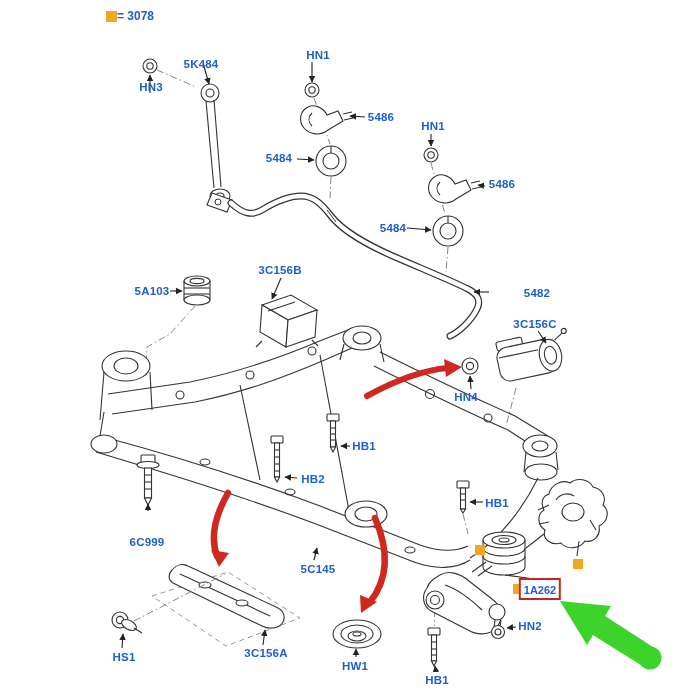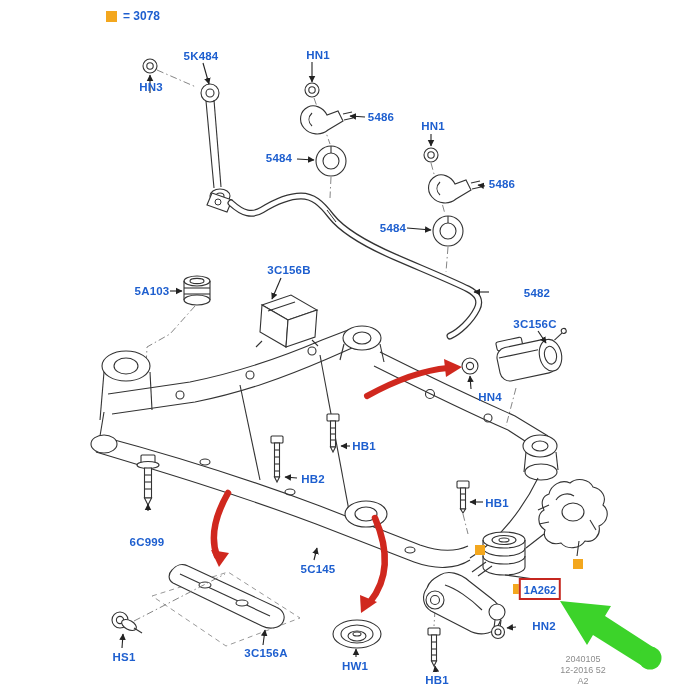--- a/index.html
+++ b/index.html
@@ -2,21 +2,21 @@
 <html><head>
 <meta charset="utf-8">
 <style>
   html,body{margin:0;padding:0;background:#fff;}
   #canvas{position:relative;width:700px;height:700px;background:#fff;overflow:hidden;
           font-family:"Liberation Sans",sans-serif;}
   svg{position:absolute;left:0;top:0;}
   .lbl{position:absolute;transform:translate(-50%,-50%);
        font:bold 11.5px "Liberation Sans",sans-serif;color:#1E5FCF;
        letter-spacing:.2px;white-space:nowrap;cursor:pointer;z-index:5;}
-  .legend{position:absolute;left:106px;top:9px;display:flex;align-items:center;gap:6px;z-index:5;}
+  .legend{position:absolute;left:106px;top:9px;display:flex;align-items:center;z-index:5;}
   .legend-sq{width:11px;height:11px;background:#F3A71E;display:inline-block;}
   .legend-tx{font:bold 12px "Liberation Sans",sans-serif;color:#1E5FCF;}
   .hl{position:absolute;transform:translate(-50%,-50%);border:2px solid #C5261F;
       background:#fff;padding:0 3px;z-index:6;}
   .hl span{font:bold 11px "Liberation Sans",sans-serif;color:#1E5FCF;text-align:center;}
   .stamp{position:absolute;left:540px;top:654px;width:86px;text-align:center;
          font:9px "Liberation Sans",sans-serif;color:#8c8c8c;line-height:11px;z-index:5;}
 </style>
 </head>
 <body>
@@ -303,47 +303,42 @@
     <line x1="483" y1="502" x2="470" y2="502" marker-end="url(#ah)"></line>
     <line x1="516" y1="627" x2="507" y2="628" marker-end="url(#ah)"></line>
   </g>
 </svg>
 
 <div class="legend">
   <span class="legend-sq"></span>
   <span class="legend-tx">= 3078</span>
 </div>
 
-<div class="lbl" style="left:201px;top:56px">5K484</div>
+<div class="lbl" style="left:201px;top:64px">5K484</div>
 <div class="lbl" style="left:151px;top:87px">HN3</div>
 <div class="lbl" style="left:318px;top:55px">HN1</div>
 <div class="lbl" style="left:381px;top:117px">5486</div>
 <div class="lbl" style="left:279px;top:158px">5484</div>
 <div class="lbl" style="left:433px;top:126px">HN1</div>
 <div class="lbl" style="left:502px;top:184px">5486</div>
 <div class="lbl" style="left:393px;top:228px">5484</div>
 <div class="lbl" style="left:537px;top:293px">5482</div>
-<div class="lbl" style="left:289px;top:270px">3C156B</div>
+<div class="lbl" style="left:280px;top:270px">3C156B</div>
 <div class="lbl" style="left:152px;top:291px">5A103</div>
 <div class="lbl" style="left:535px;top:324px">3C156C</div>
-<div class="lbl" style="left:490px;top:397px">HN4</div>
+<div class="lbl" style="left:466px;top:397px">HN4</div>
 <div class="lbl" style="left:364px;top:446px">HB1</div>
 <div class="lbl" style="left:313px;top:479px">HB2</div>
 <div class="lbl" style="left:147px;top:542px">6C999</div>
 <div class="lbl" style="left:318px;top:569px">5C145</div>
 <div class="lbl" style="left:266px;top:653px">3C156A</div>
 <div class="lbl" style="left:124px;top:657px">HS1</div>
 <div class="lbl" style="left:355px;top:666px">HW1</div>
 <div class="lbl" style="left:437px;top:680px">HB1</div>
 <div class="lbl" style="left:497px;top:503px">HB1</div>
-<div class="lbl" style="left:544px;top:626px">HN2</div>
+<div class="lbl" style="left:530px;top:626px">HN2</div>
 
 <div class="hl" style="left:540px;top:589px">
   <span>1A262</span>
 </div>
 
-<div class="stamp">
-  <div>2040105</div>
-  <div>12-2016 52</div>
-  <div>A2</div>
+
 </div>
 
-</div>
-
 </body></html>

